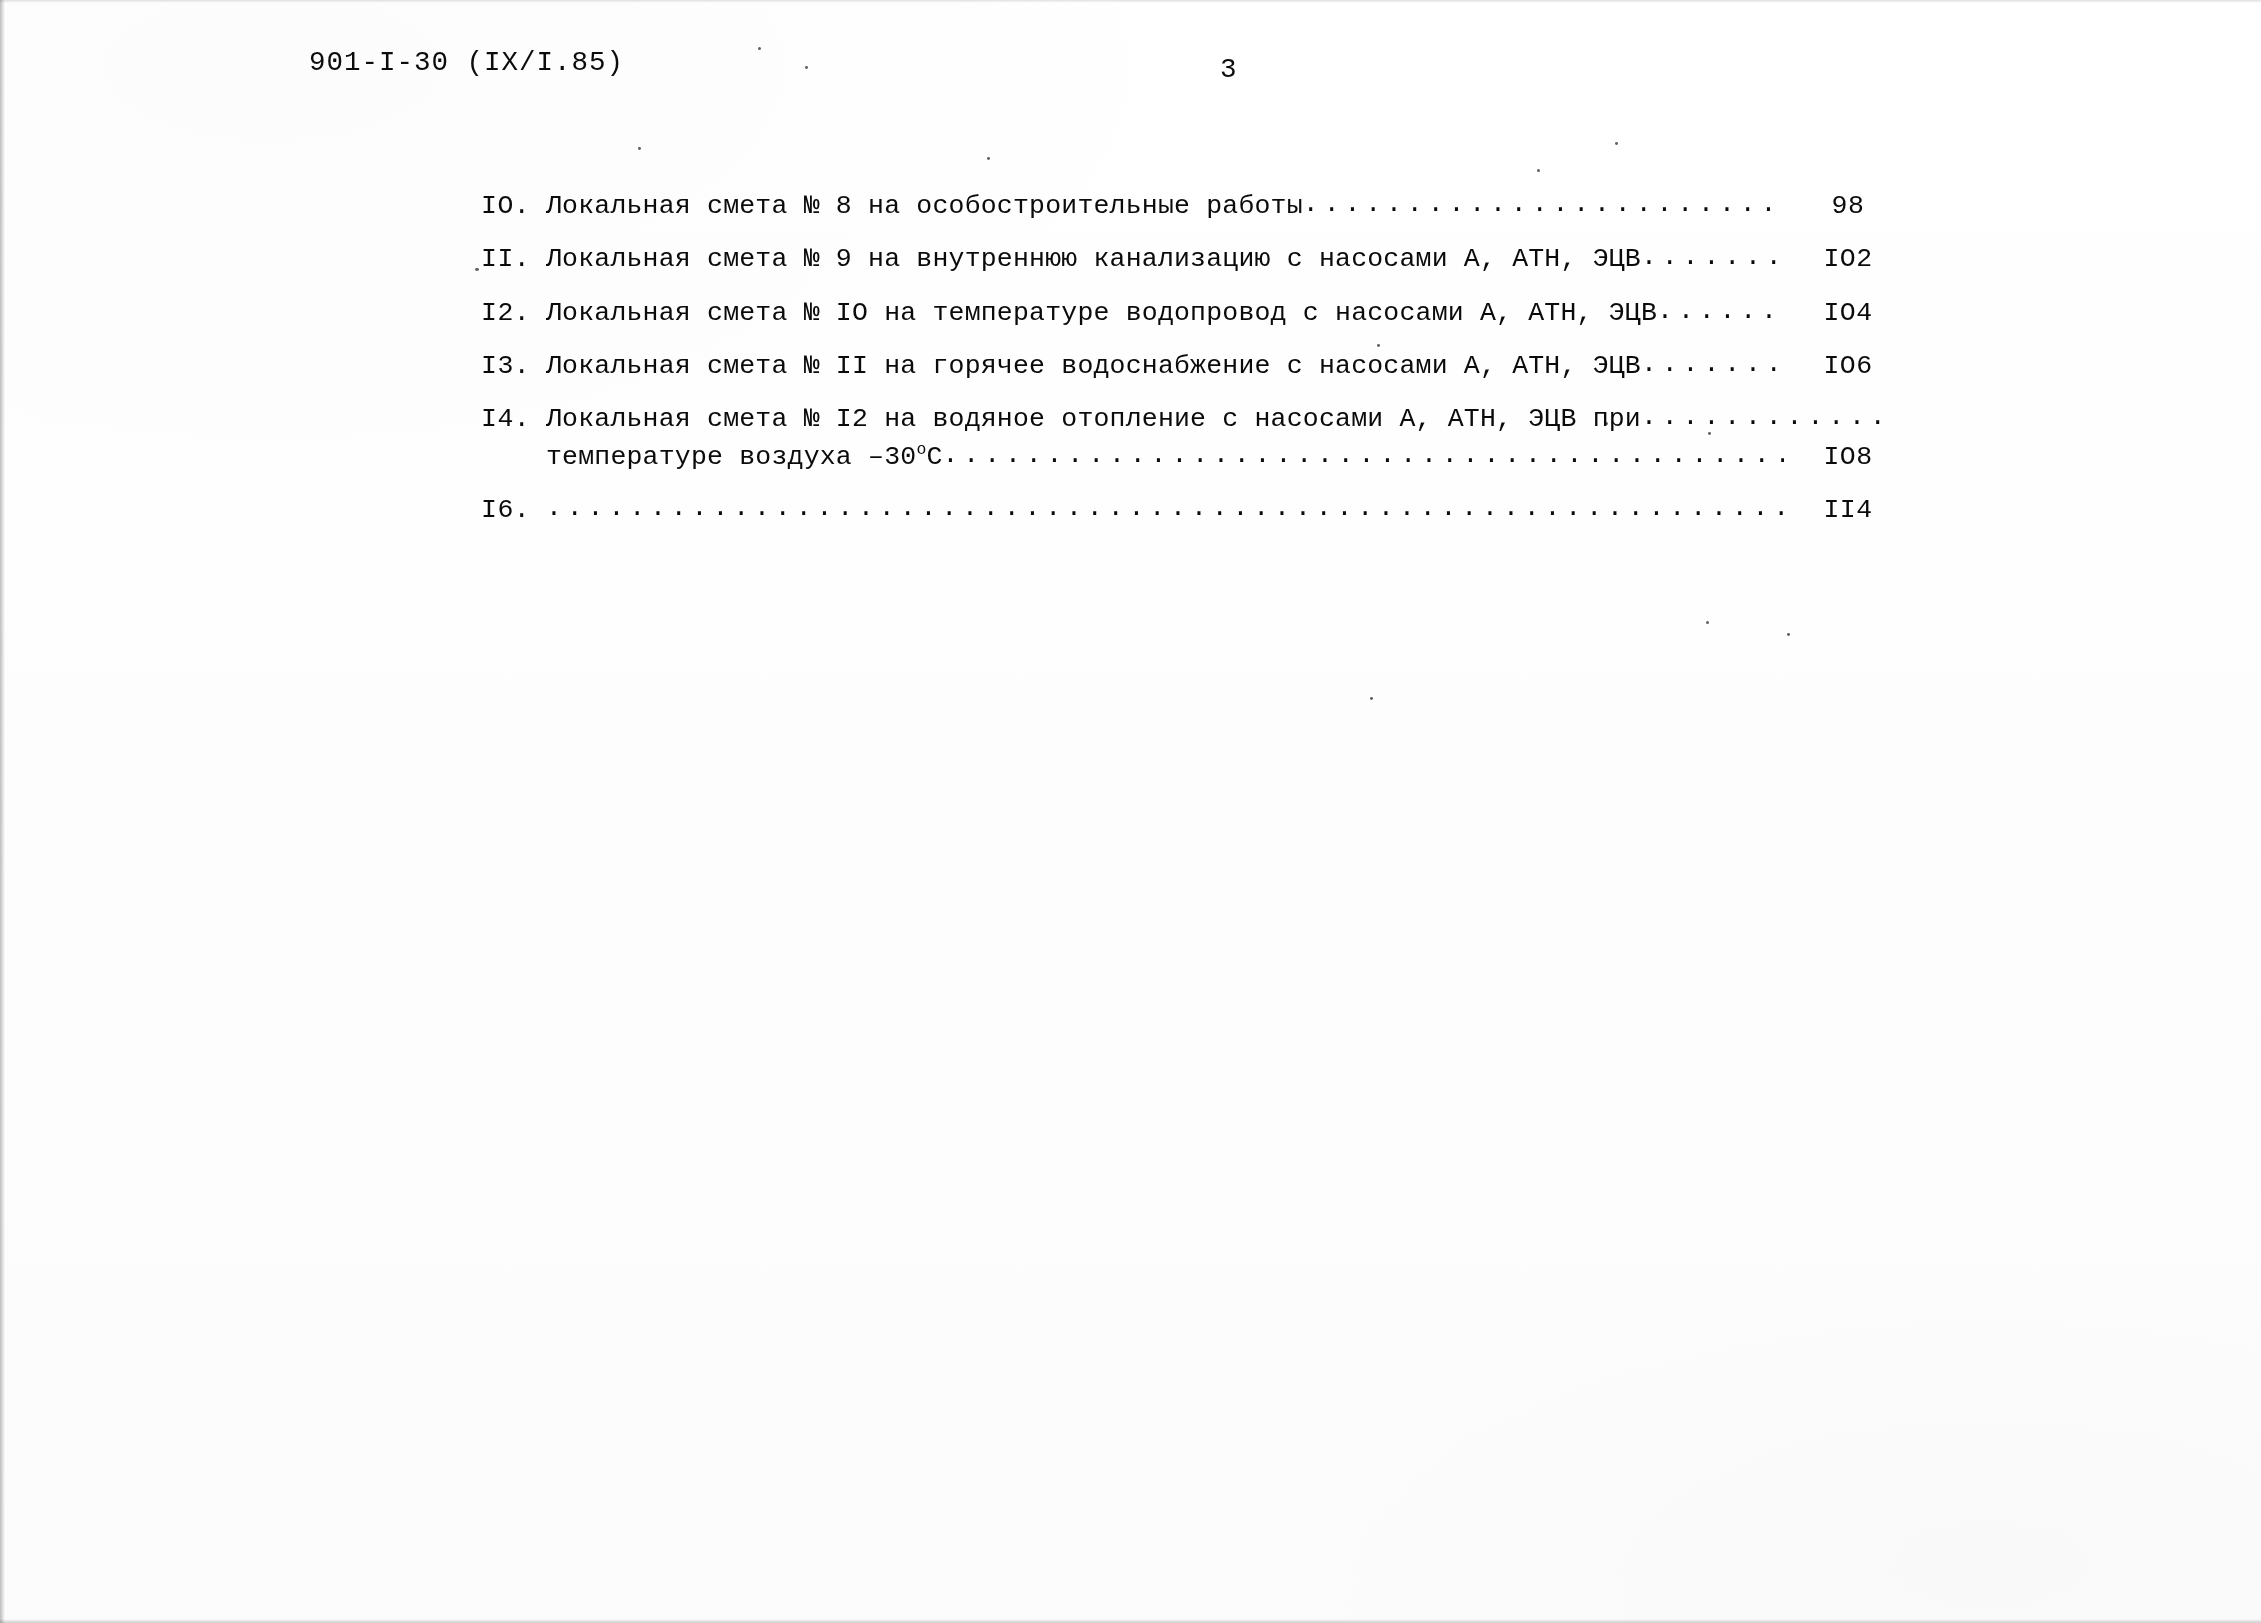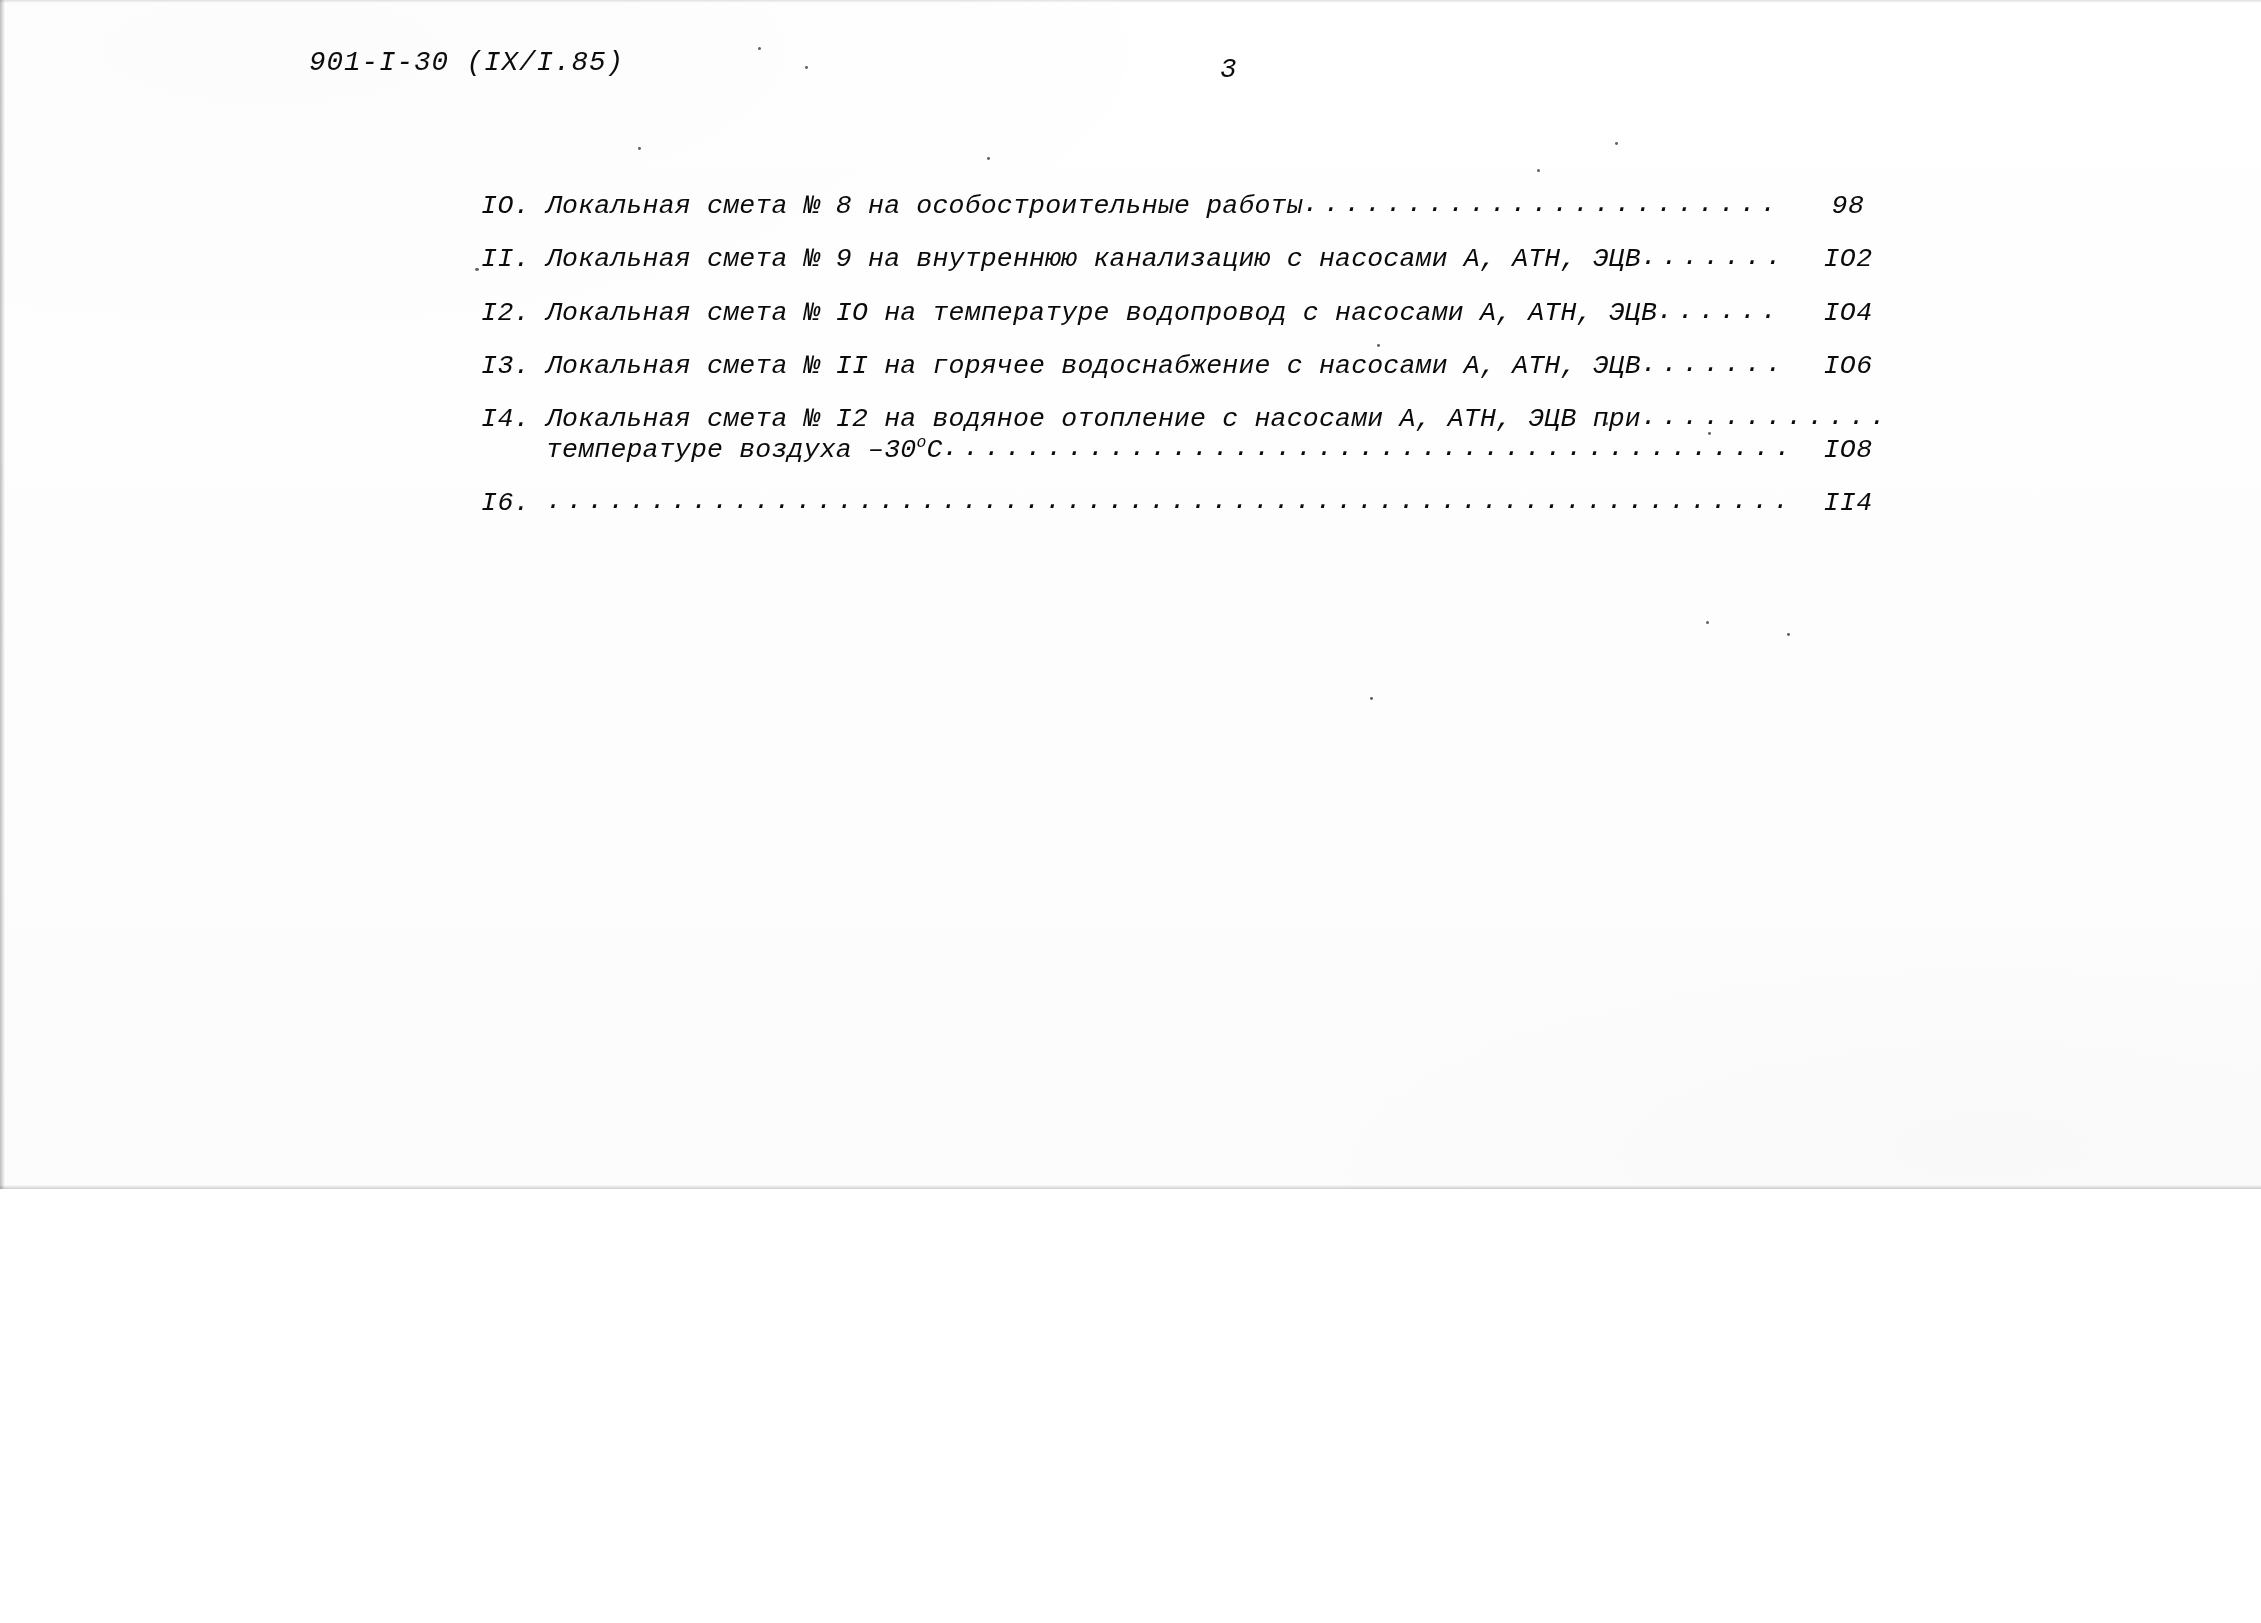--- a/index.html
+++ b/index.html
@@ -8,24 +8,23 @@
     padding: 0;
     background: #ffffff;
   }
   body {
     font-family: "Liberation Mono", "DejaVu Sans Mono", monospace;
   }
 
   #page {
     position: relative;
     width: 2261px;
-    height: 1189px;
+    height: 1623px;
     background: #fefefe;
     overflow: hidden;
-    font-style: italic;
   }
 
   
   .scan-tone {
     position: absolute;
     inset: 0;
     background:
       radial-gradient(ellipse 65% 40% at 12% 4%, rgba(0,0,0,0.012), rgba(0,0,0,0) 70%),
       radial-gradient(ellipse 50% 30% at 88% 96%, rgba(0,0,0,0.010), rgba(0,0,0,0) 70%),
       linear-gradient(180deg, #ffffff 0%, #fdfdfd 55%, #fcfcfc 100%);
@@ -134,21 +133,21 @@
   }
 
   
   .toc-cont {
     display: flex;
     align-items: flex-end;
     width: 100%;
     font-size: 26.5px;
     line-height: 1.05;
     white-space: nowrap;
-    margin-top: 3px;
+    margin-top: 10px;
   }
   .toc-cont .toc-num { visibility: hidden; }
 
   
   sup.deg {
     font-size: 0.62em;
     vertical-align: super;
     line-height: 0;
   }
 

